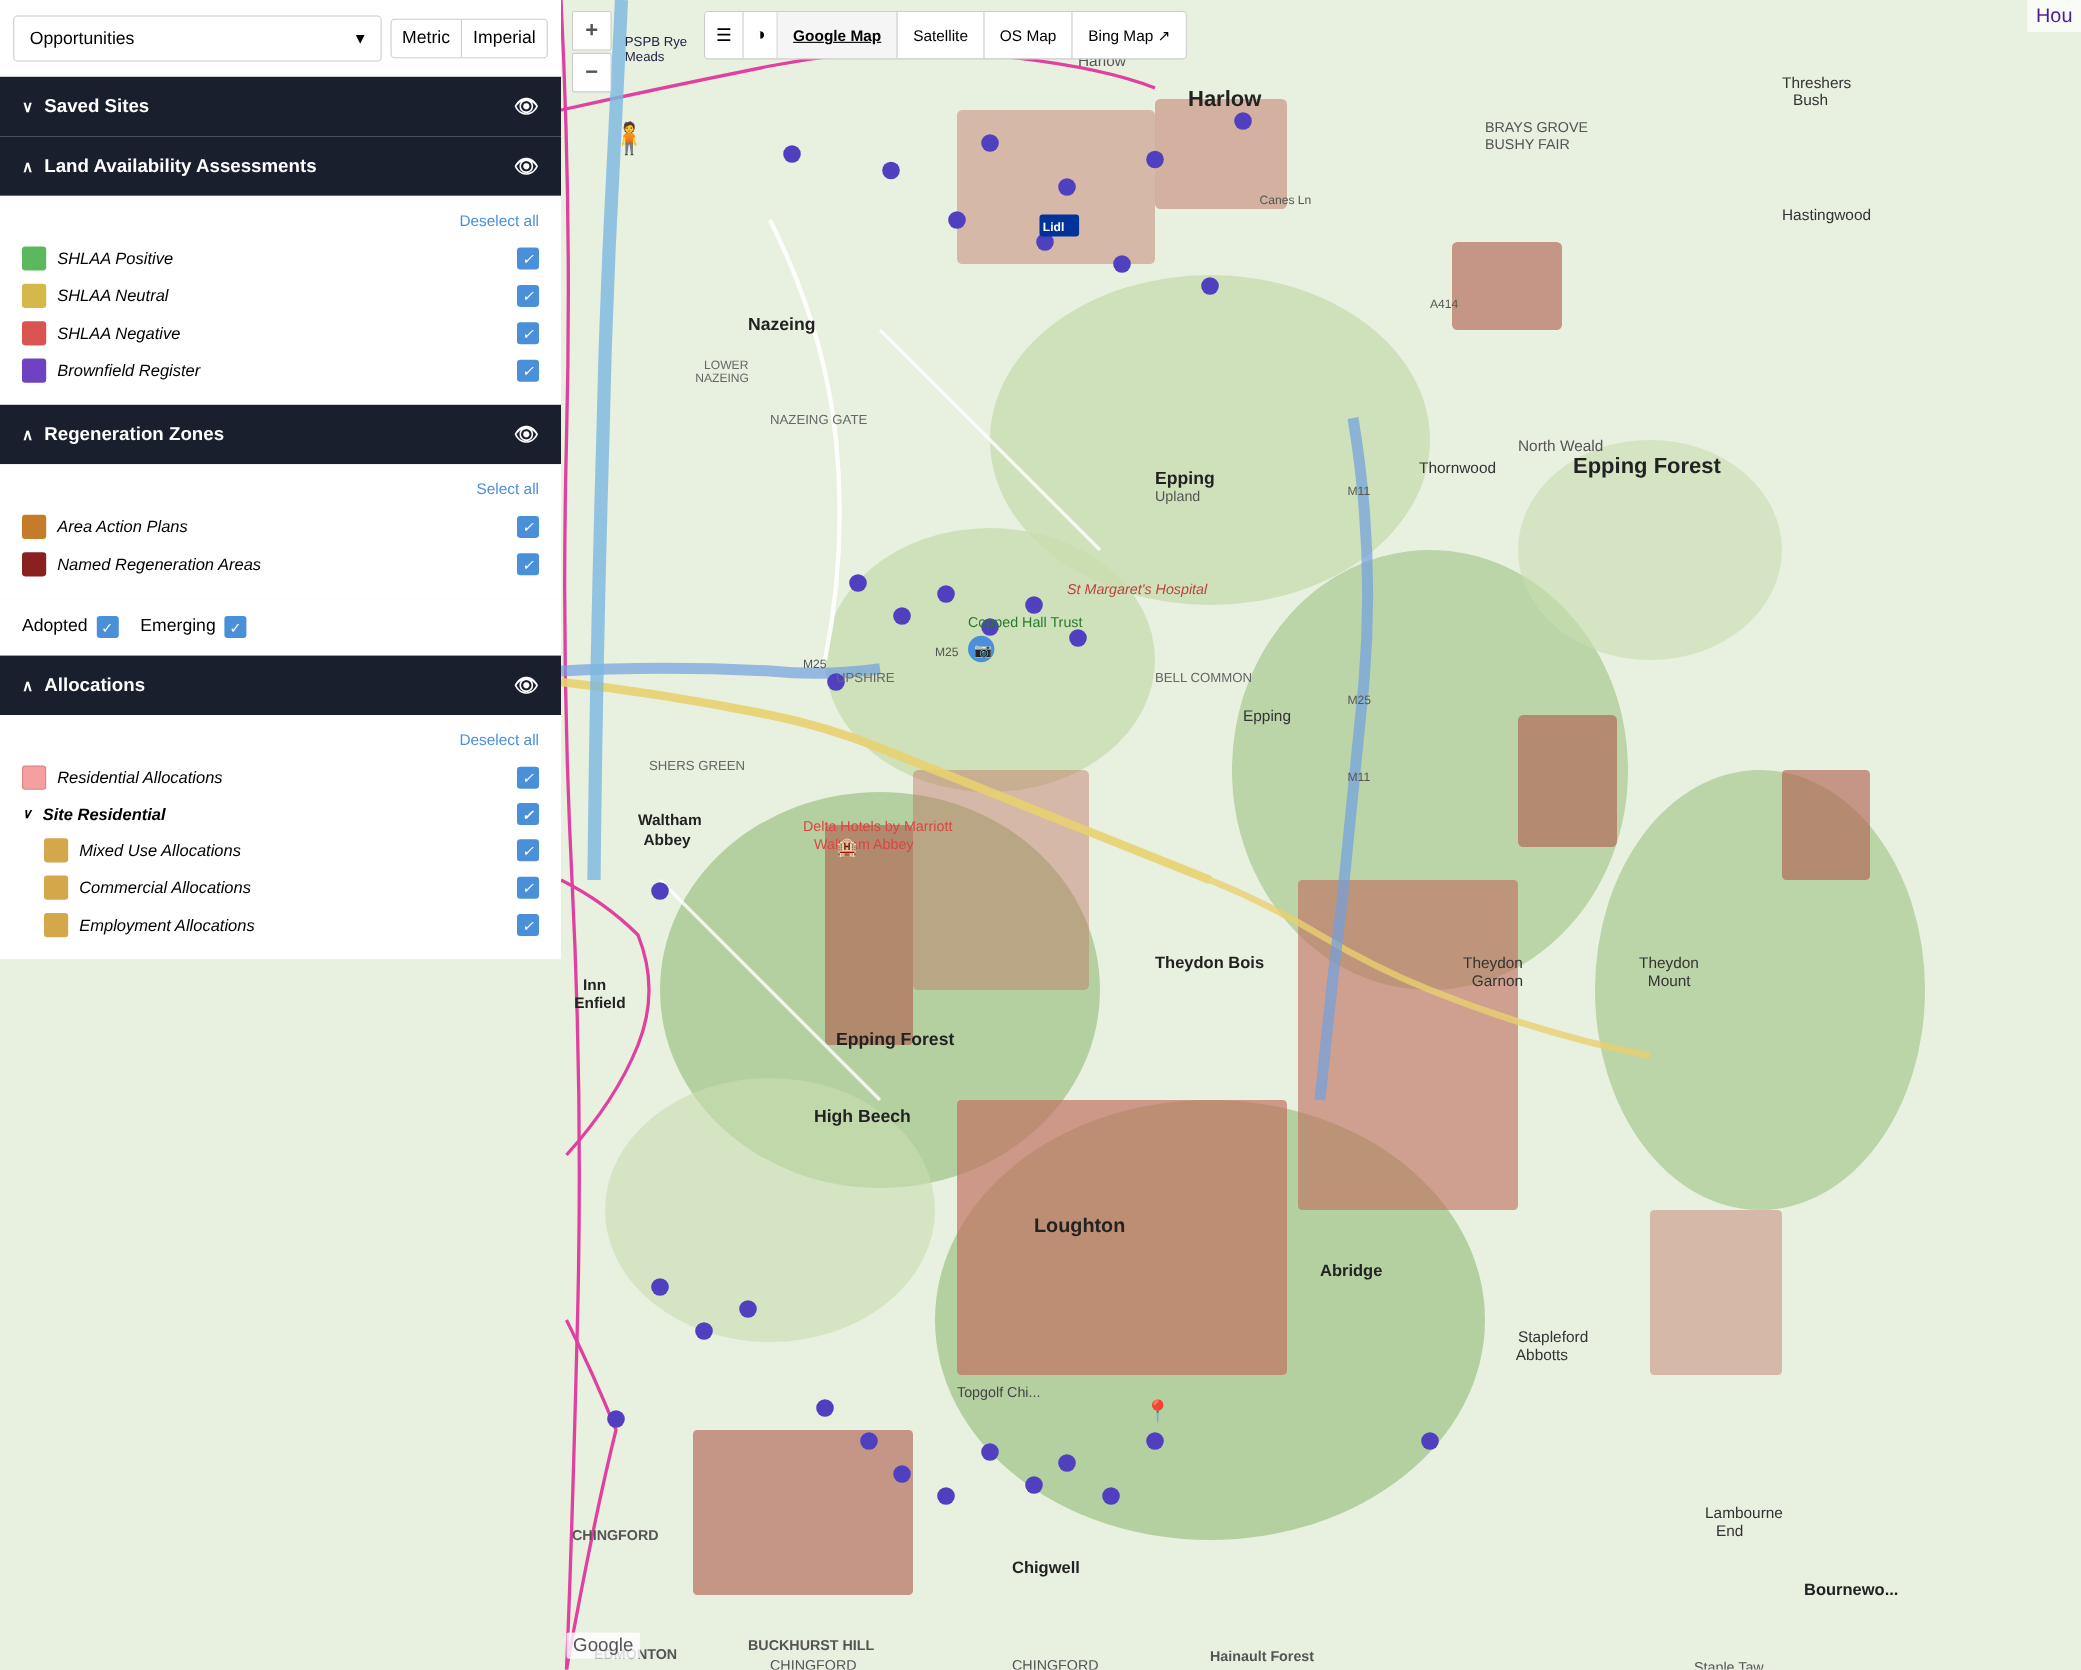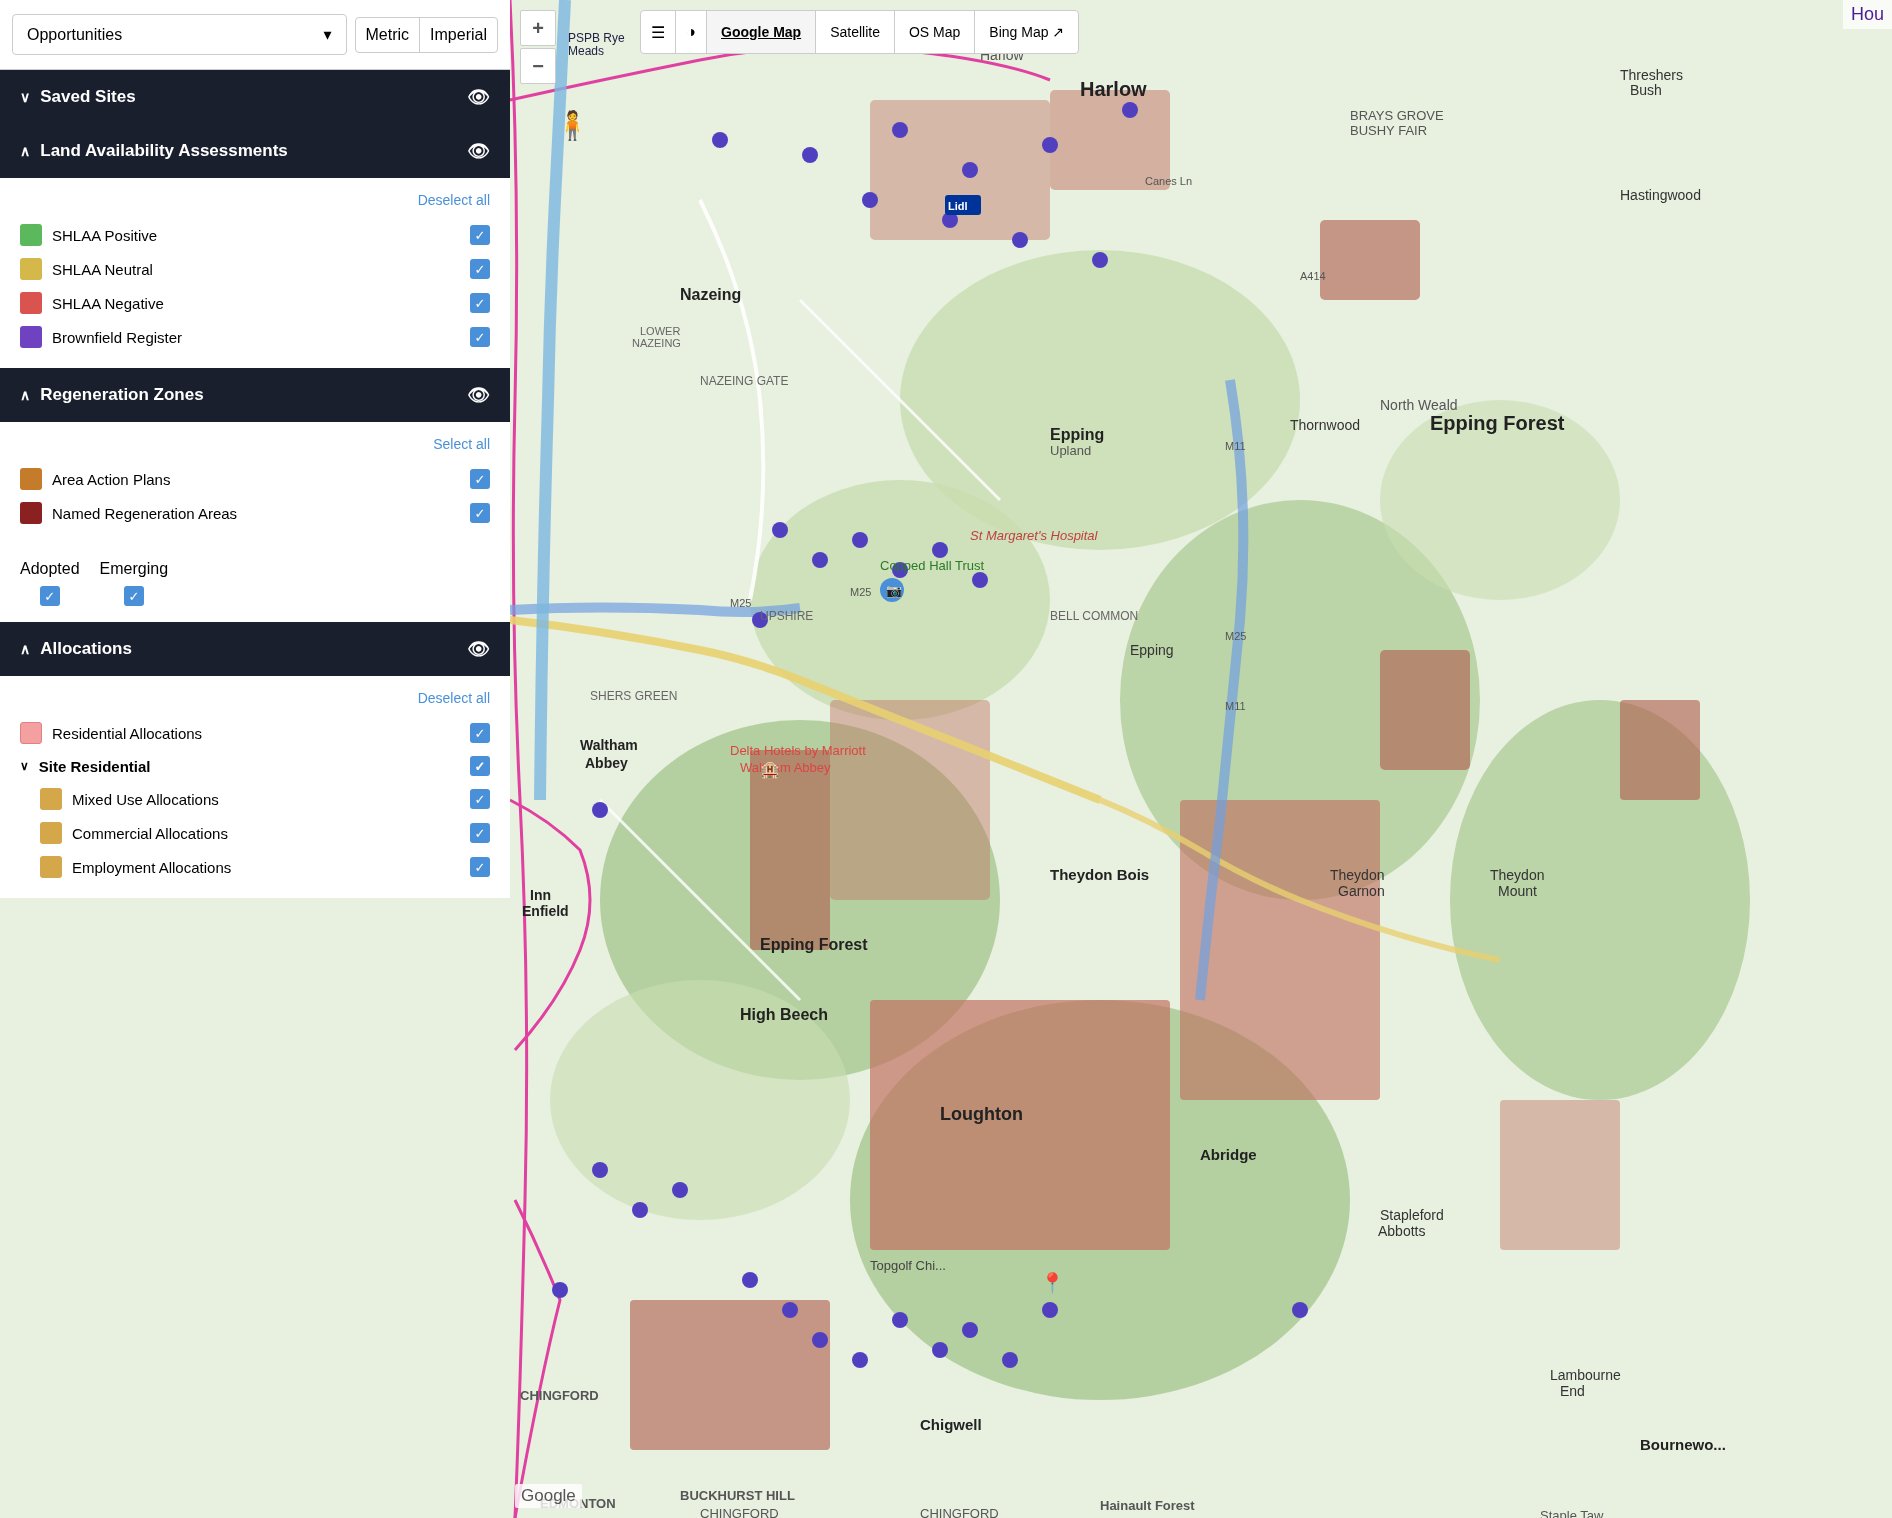--- a/index.html
+++ b/index.html
@@ -116,20 +116,21 @@
       margin-bottom: 10px;
       cursor: pointer;
     }
 
     .legend-item {
       display: flex;
       align-items: center;
       justify-content: space-between;
       padding: 6px 0;
       font-size: 15px;
+      font-style: italic;
     }
     .legend-item .left-part {
       display: flex;
       align-items: center;
       gap: 10px;
     }
     .color-box {
       width: 22px;
       height: 22px;
       border-radius: 3px;
@@ -170,21 +171,20 @@
       display: flex;
       align-items: center;
       gap: 20px;
       font-size: 16px;
     }
 
     .filter-item {
       display: flex;
       align-items: center;
       gap: 8px;
-      flex-direction: column;
     }
 
     
     .legend-item.indented {
       padding-left: 20px;
     }
     .legend-item.sub-header {
       font-weight: 600;
     }
 

